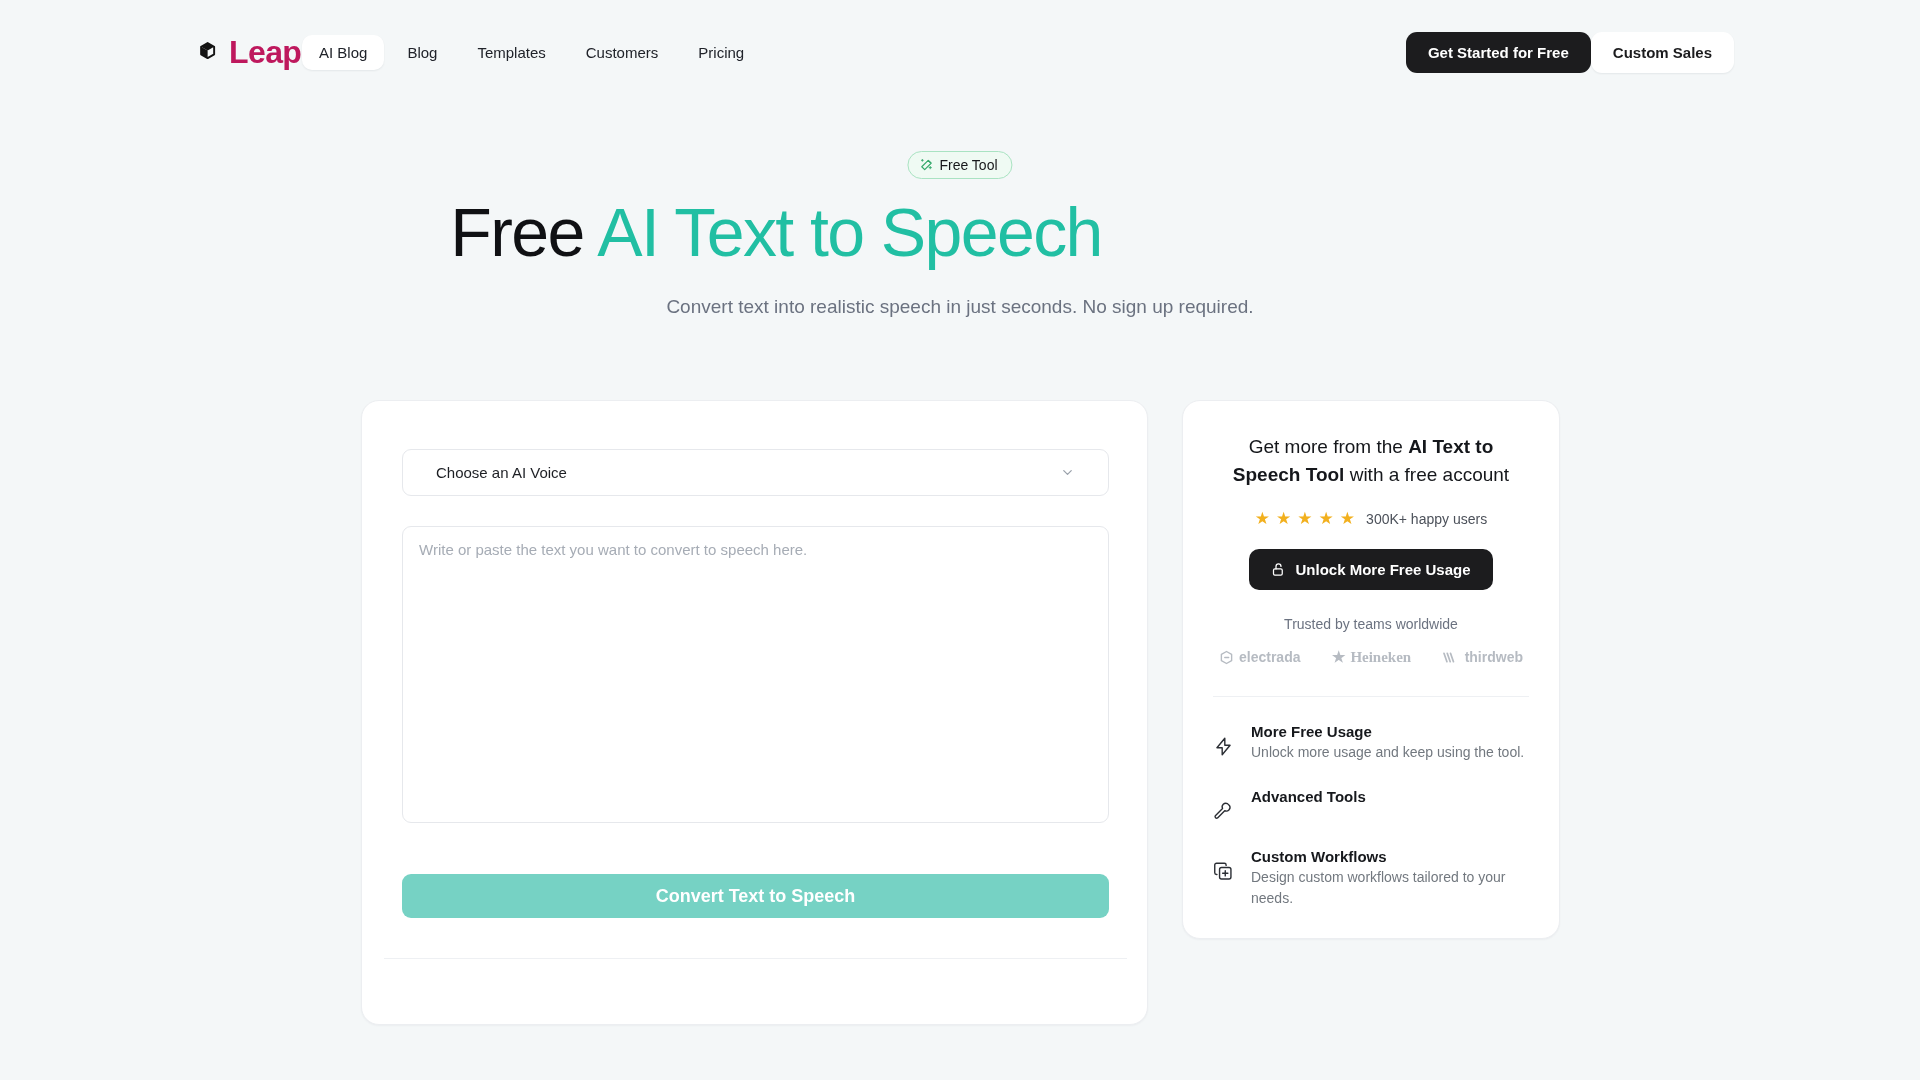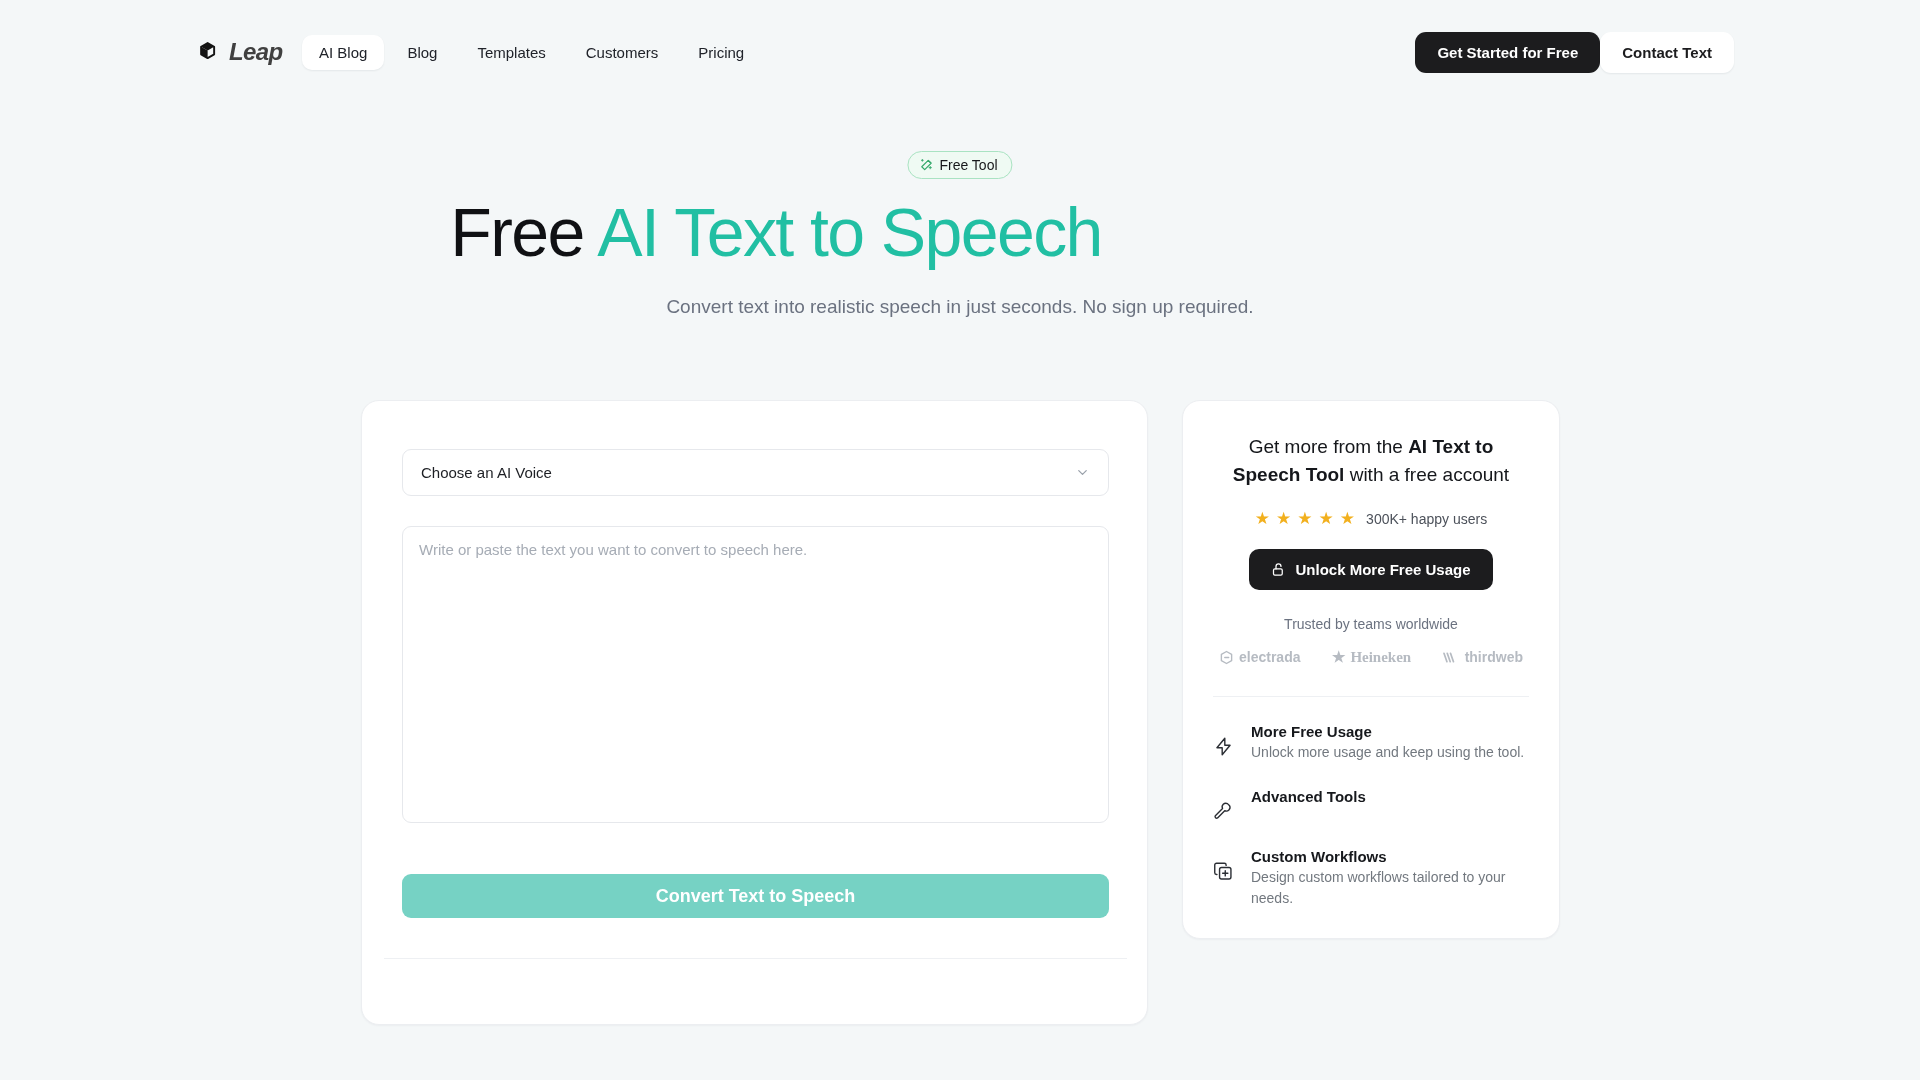--- a/index.html
+++ b/index.html
@@ -32,25 +32,24 @@
 
   .brand {
     position: absolute;
     left: 198px;
     display: flex;
     align-items: center;
     gap: 9px;
   }
   .brand-mark { width: 22px; height: 22px; display: block; }
   .brand-name {
-    font-size: 24px;
+    font-size: 32px;
     font-weight: bold;
-    color: #404040;
+    color: #be185d;
     letter-spacing: -0.6px;
-    font-style: italic;
   }
 
   .nav {
     position: absolute;
     left: 302px;
     display: flex;
     align-items: center;
     gap: 6px;
   }
   .nav-item {
@@ -159,21 +158,21 @@
   .voice-select {
     position: absolute;
     top: 48px; left: 40px;
     width: 707px;
     height: 47px;
     border: 1px solid #e6e8ec;
     border-radius: 9px;
     background: #ffffff;
     display: flex;
     align-items: center;
-    padding: 0 18px;
+    padding: 0 33px;
     font-size: 15px;
     color: #1d1f24;
     cursor: pointer;
   }
   .voice-select .chev { margin-left: auto; color: #9aa1ab; display: block; }
 
   .text-area {
     position: absolute;
     top: 125px; left: 40px;
     width: 707px;
@@ -314,21 +313,21 @@
     <div class="nav">
       <div class="nav-item active">AI Blog</div>
       <div class="nav-item">Blog</div>
       <div class="nav-item">Templates</div>
       <div class="nav-item">Customers</div>
       <div class="nav-item">Pricing</div>
     </div>
 
     <div class="header-actions">
       <button class="btn-dark">Get Started for Free</button>
-      <button class="btn-light">Contact Text</button>
+      <button class="btn-light">Custom Sales</button>
     </div>
   </div>
 
   <div class="hero">
 
     <div class="badge">
       <svg width="14" height="14" viewBox="0 0 24 24">
         <path d="M15 4 4 15l5 5L20 9z" fill="none" stroke="#34a86a" stroke-width="2" stroke-linejoin="round"></path>
         <path d="M15 4 20 9" stroke="#34a86a" stroke-width="2"></path>
         <path d="M18.5 14.5v4M16.5 16.5h4M5 2.5v3M3.5 4h3" stroke="#34a86a" stroke-width="1.6" stroke-linecap="round"></path>

